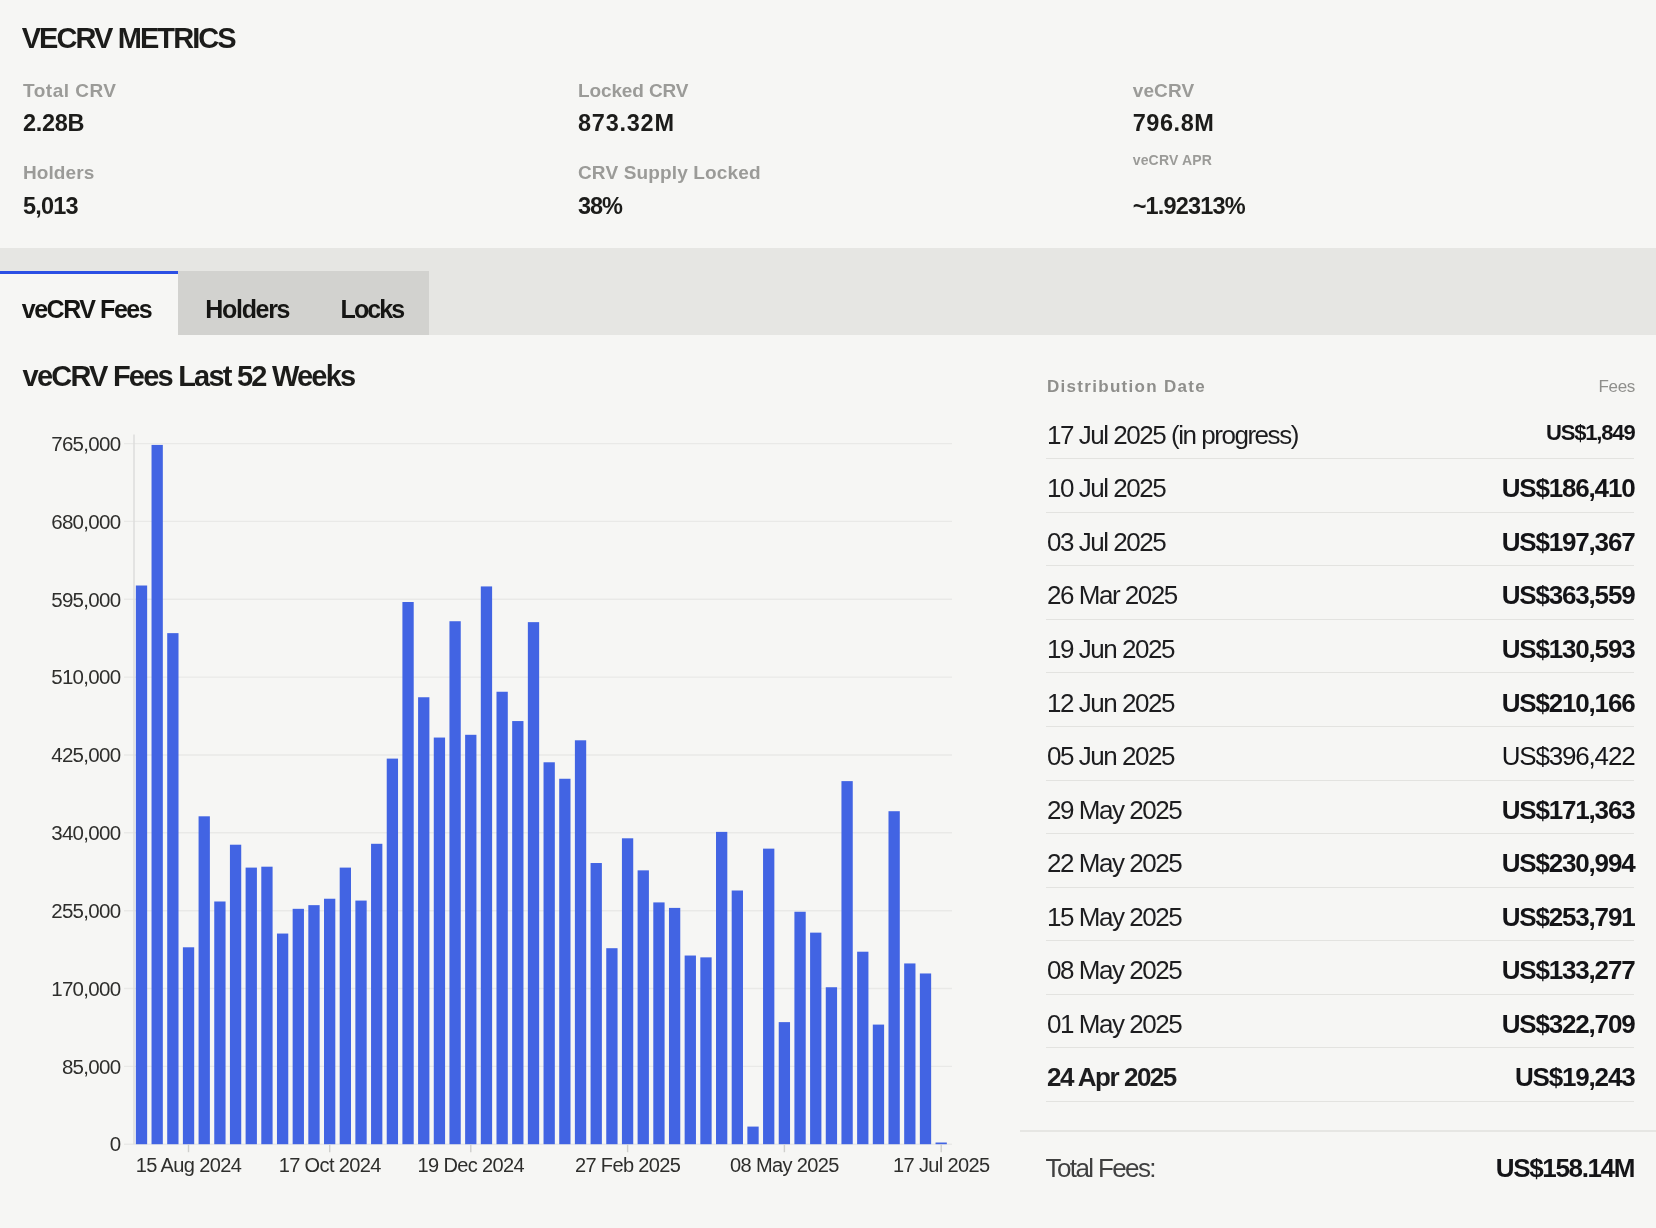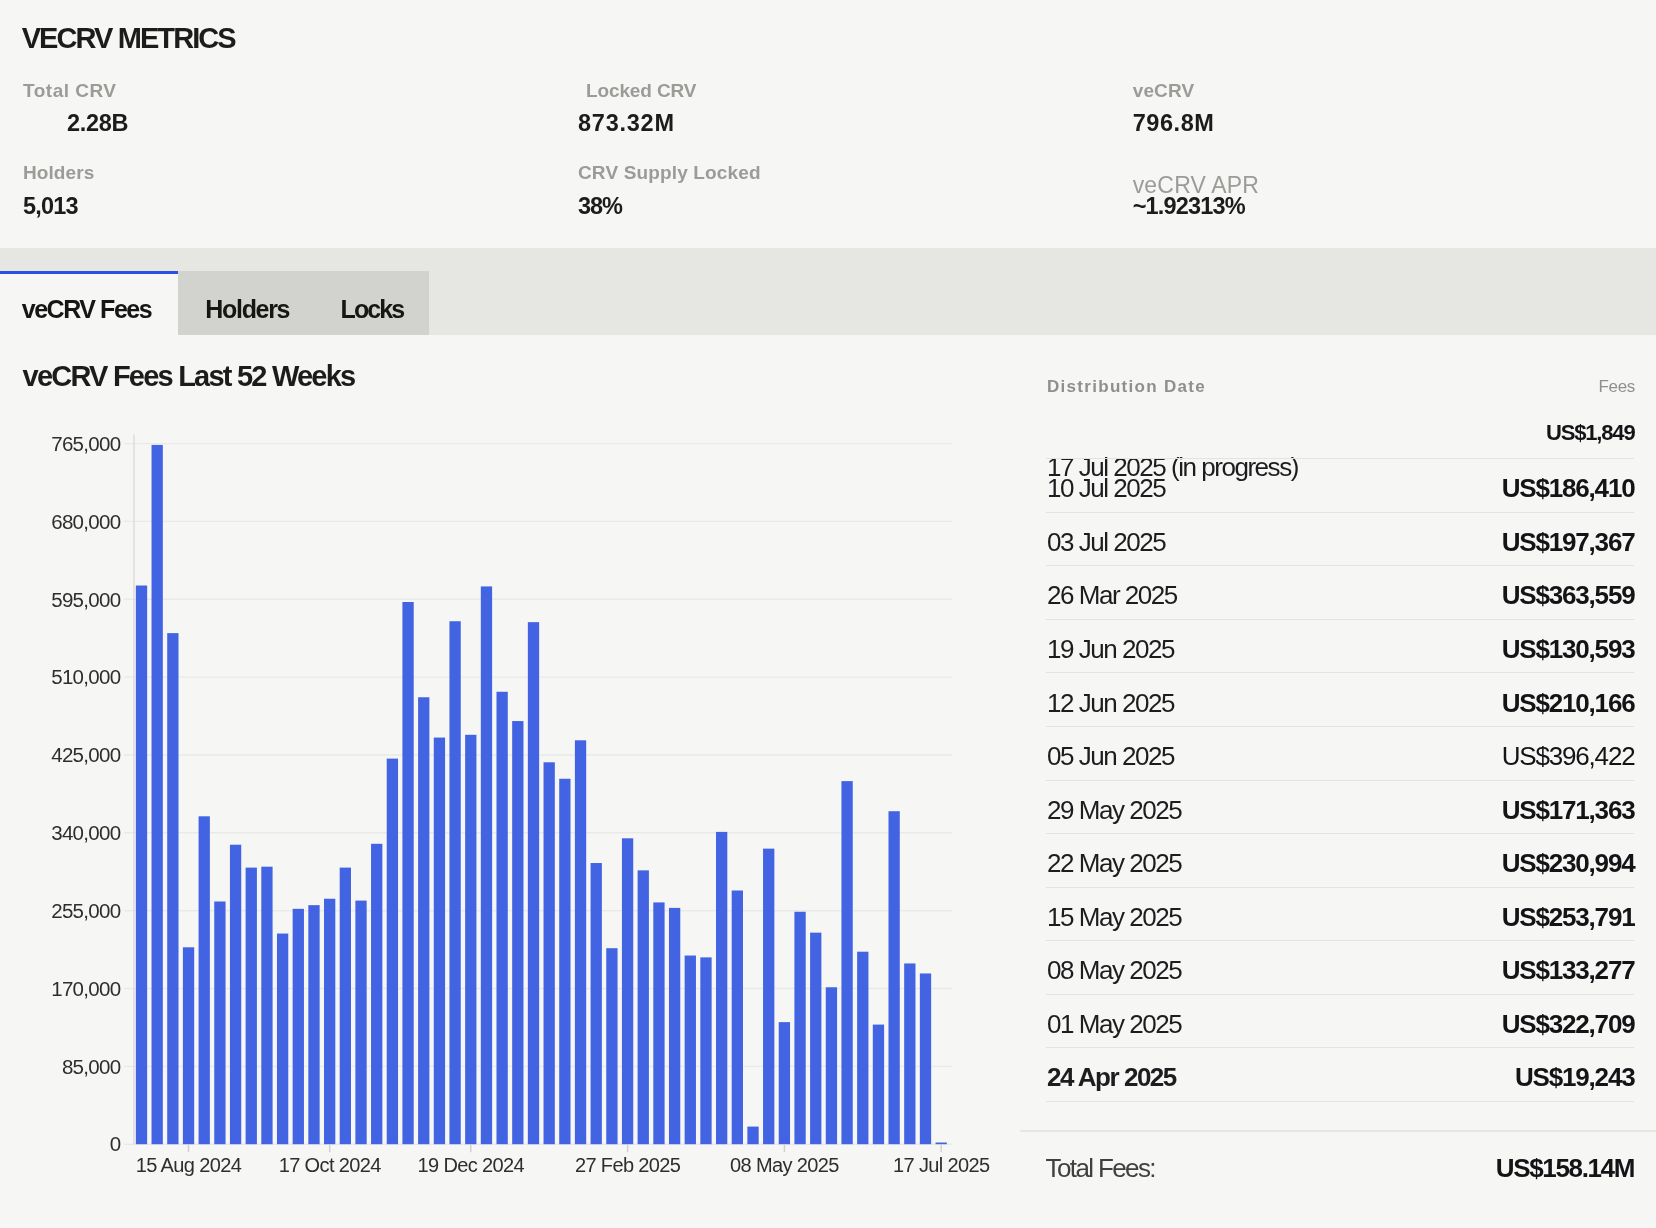--- a/index.html
+++ b/index.html
@@ -1,24 +1,24 @@
 <!DOCTYPE html>
 <html><head><meta charset="utf-8"><title>veCRV Metrics</title><style>html,body{margin:0;padding:0;width:1656px;height:1228px;background:#f6f6f4;font-family:"Liberation Sans",sans-serif;position:relative;overflow:hidden;}</style></head><body>
 <div style="position:absolute;left:21.7px;top:23.8px;font-size:29px;font-weight:bold;color:#1c1c1a;line-height:1;letter-spacing:-1.91px;white-space:nowrap;">VECRV METRICS</div>
 <div style="position:absolute;left:23px;top:80.5px;font-size:19px;font-weight:bold;color:#9b9b98;line-height:1;letter-spacing:0.50px;white-space:nowrap;">Total CRV</div>
-<div style="position:absolute;left:23px;top:111.7px;font-size:23.5px;font-weight:bold;color:#1c1c1a;line-height:1;letter-spacing:-0.30px;white-space:nowrap;margin-left:44px;">2.28B</div>
+<div style="position:absolute;left:23px;top:111.7px;font-size:23.5px;font-weight:bold;color:#1c1c1a;line-height:1;letter-spacing:-0.30px;white-space:nowrap;">2.28B</div>
 <div style="position:absolute;left:23px;top:162.9px;font-size:19px;font-weight:bold;color:#9b9b98;line-height:1;letter-spacing:0.08px;white-space:nowrap;">Holders</div>
 <div style="position:absolute;left:23px;top:195.3px;font-size:23.5px;font-weight:bold;color:#1c1c1a;line-height:1;letter-spacing:-0.83px;white-space:nowrap;">5,013</div>
-<div style="position:absolute;left:578px;top:80.5px;font-size:19px;font-weight:bold;color:#9b9b98;line-height:1;letter-spacing:-0.12px;white-space:nowrap;margin-left:8px;">Locked CRV</div>
+<div style="position:absolute;left:578px;top:80.5px;font-size:19px;font-weight:bold;color:#9b9b98;line-height:1;letter-spacing:-0.12px;white-space:nowrap;">Locked CRV</div>
 <div style="position:absolute;left:578px;top:111.7px;font-size:23.5px;font-weight:bold;color:#1c1c1a;line-height:1;letter-spacing:0.76px;white-space:nowrap;">873.32M</div>
 <div style="position:absolute;left:578px;top:162.9px;font-size:19px;font-weight:bold;color:#9b9b98;line-height:1;letter-spacing:0.15px;white-space:nowrap;">CRV Supply Locked</div>
 <div style="position:absolute;left:578px;top:195.3px;font-size:23.5px;font-weight:bold;color:#1c1c1a;line-height:1;letter-spacing:-1.02px;white-space:nowrap;">38%</div>
 <div style="position:absolute;left:1132.7px;top:80.5px;font-size:19px;font-weight:bold;color:#9b9b98;line-height:1;letter-spacing:0.15px;white-space:nowrap;">veCRV</div>
 <div style="position:absolute;left:1132.7px;top:111.7px;font-size:23.5px;font-weight:bold;color:#1c1c1a;line-height:1;letter-spacing:0.56px;white-space:nowrap;">796.8M</div>
-<div style="position:absolute;left:1132.7px;top:174px;font-size:23px;font-weight:normal;color:#9b9b98;line-height:1;letter-spacing:0.18px;white-space:nowrap;">veCRV APR</div>
+<div style="position:absolute;left:1132.7px;top:153px;font-size:14px;font-weight:bold;color:#9b9b98;line-height:1;letter-spacing:0.18px;white-space:nowrap;">veCRV APR</div>
 <div style="position:absolute;left:1132.7px;top:195.3px;font-size:23.5px;font-weight:bold;color:#1c1c1a;line-height:1;letter-spacing:-0.83px;white-space:nowrap;">~1.92313%</div>
 <div style="position:absolute;left:0;top:248px;width:1656px;height:23px;background:#e6e6e3"></div>
 <div style="position:absolute;left:429.3px;top:271px;width:1226.7px;height:63.5px;background:#e6e6e3"></div>
 <div style="position:absolute;left:178px;top:271px;width:251.3px;height:63.5px;background:#d2d2cf"></div>
 <div style="position:absolute;left:0;top:271px;width:178px;height:2.5px;background:#2b4fe4"></div>
 <div style="position:absolute;left:21.7px;top:296.8px;font-size:25px;font-weight:bold;color:#161614;line-height:1;letter-spacing:-1.45px;white-space:nowrap;">veCRV Fees</div>
 <div style="position:absolute;left:205.3px;top:296.8px;font-size:25px;font-weight:bold;color:#161614;line-height:1;letter-spacing:-1.31px;white-space:nowrap;">Holders</div>
 <div style="position:absolute;left:340.6px;top:296.8px;font-size:25px;font-weight:bold;color:#161614;line-height:1;letter-spacing:-1.91px;white-space:nowrap;">Locks</div>
 <div style="position:absolute;left:22.6px;top:361.5px;font-size:29px;font-weight:bold;color:#1c1c1a;line-height:1;letter-spacing:-1.78px;white-space:nowrap;">veCRV Fees Last 52 Weeks</div>
 <svg style="position:absolute;left:0;top:400px" width="1020" height="828" viewBox="0 0 1020 828">
@@ -103,21 +103,21 @@
     <text x="470.8" y="771.5" text-anchor="middle" font-size="20" letter-spacing="-0.64" fill="#2e2e2c" font-family="Liberation Sans">19 Dec 2024</text>
     <line x1="627.6" y1="744.2" x2="627.6" y2="752.2" stroke="#cfcfcc" stroke-width="1.4"></line>
     <text x="627.6" y="771.5" text-anchor="middle" font-size="20" letter-spacing="-0.64" fill="#2e2e2c" font-family="Liberation Sans">27 Feb 2025</text>
     <line x1="784.4" y1="744.2" x2="784.4" y2="752.2" stroke="#cfcfcc" stroke-width="1.4"></line>
     <text x="784.4" y="771.5" text-anchor="middle" font-size="20" letter-spacing="-0.64" fill="#2e2e2c" font-family="Liberation Sans">08 May 2025</text>
     <line x1="941.2" y1="744.2" x2="941.2" y2="752.2" stroke="#cfcfcc" stroke-width="1.4"></line>
     <text x="941.2" y="771.5" text-anchor="middle" font-size="20" letter-spacing="-0.64" fill="#2e2e2c" font-family="Liberation Sans">17 Jul 2025</text>
   </svg>
 <div style="position:absolute;left:1047px;top:378.3px;font-size:17px;font-weight:bold;color:#8f8f8c;line-height:1;letter-spacing:1.30px;white-space:nowrap;">Distribution Date</div>
 <div style="position:absolute;right:21px;top:378.3px;font-size:17px;font-weight:normal;color:#8f8f8c;line-height:1;letter-spacing:-0.31px;white-space:nowrap;">Fees</div>
-<div style="position:absolute;left:1047px;top:421.7px;font-size:26px;font-weight:normal;color:#1d1d1f;line-height:1;letter-spacing:-1.47px;white-space:nowrap;margin-top:32px;">17 Jul 2025 (in progress)</div>
+<div style="position:absolute;left:1047px;top:421.7px;font-size:26px;font-weight:normal;color:#1d1d1f;line-height:1;letter-spacing:-1.47px;white-space:nowrap;">17 Jul 2025 (in progress)</div>
 <div style="position:absolute;right:21.5px;top:421.7px;font-size:22px;font-weight:bold;color:#141417;line-height:1;letter-spacing:-1.17px;white-space:nowrap;">US$1,849</div>
 <div style="position:absolute;left:1045.6px;top:458.2px;width:588.4px;height:1px;background:#e3e3e0"></div>
 <div style="position:absolute;left:1047px;top:475.3px;font-size:26px;font-weight:normal;color:#1d1d1f;line-height:1;letter-spacing:-1.47px;white-space:nowrap;">10 Jul 2025</div>
 <div style="position:absolute;right:21.5px;top:475.3px;font-size:26px;font-weight:bold;color:#141417;line-height:1;letter-spacing:-1.17px;white-space:nowrap;">US$186,410</div>
 <div style="position:absolute;left:1045.6px;top:511.8px;width:588.4px;height:1px;background:#e3e3e0"></div>
 <div style="position:absolute;left:1047px;top:528.8px;font-size:26px;font-weight:normal;color:#1d1d1f;line-height:1;letter-spacing:-1.47px;white-space:nowrap;">03 Jul 2025</div>
 <div style="position:absolute;right:21.5px;top:528.8px;font-size:26px;font-weight:bold;color:#141417;line-height:1;letter-spacing:-1.17px;white-space:nowrap;">US$197,367</div>
 <div style="position:absolute;left:1045.6px;top:565.3px;width:588.4px;height:1px;background:#e3e3e0"></div>
 <div style="position:absolute;left:1047px;top:582.4px;font-size:26px;font-weight:normal;color:#1d1d1f;line-height:1;letter-spacing:-1.47px;white-space:nowrap;">26 Mar 2025</div>
 <div style="position:absolute;right:21.5px;top:582.4px;font-size:26px;font-weight:bold;color:#141417;line-height:1;letter-spacing:-1.17px;white-space:nowrap;">US$363,559</div>

